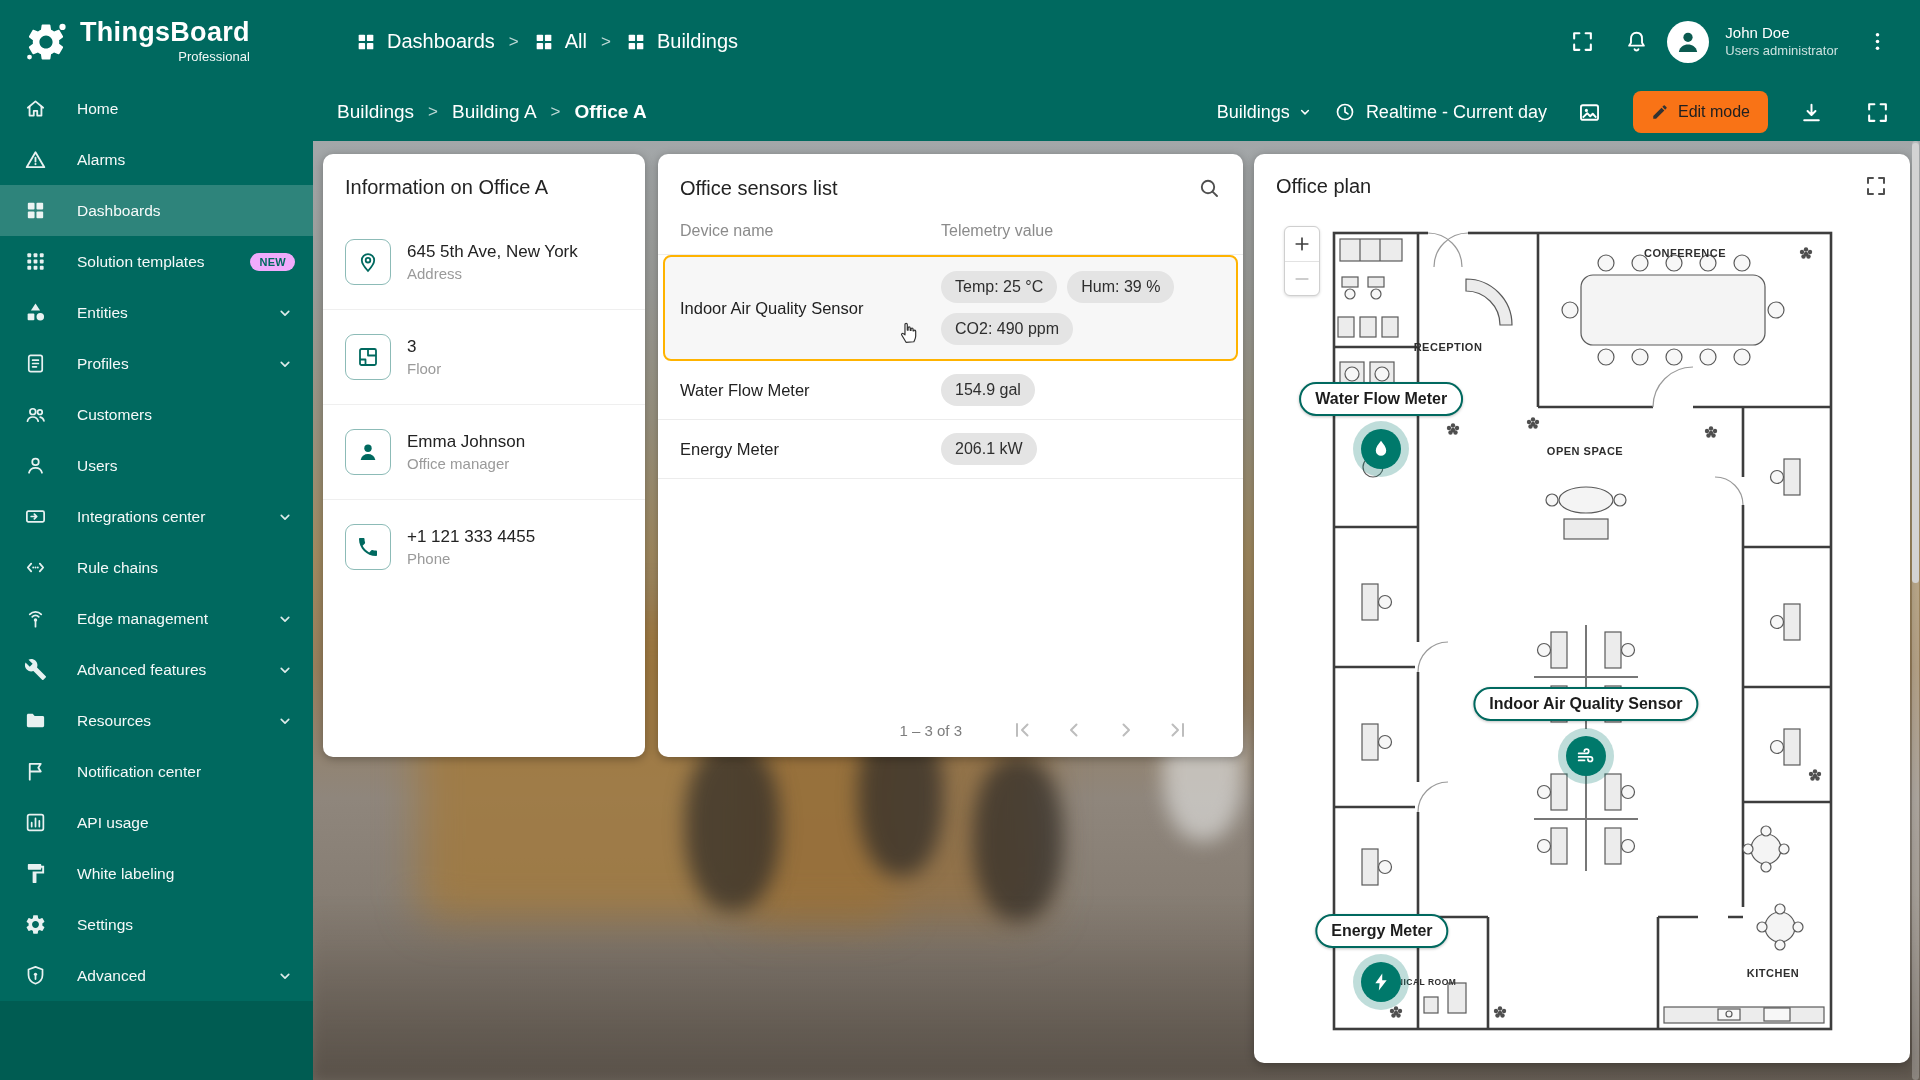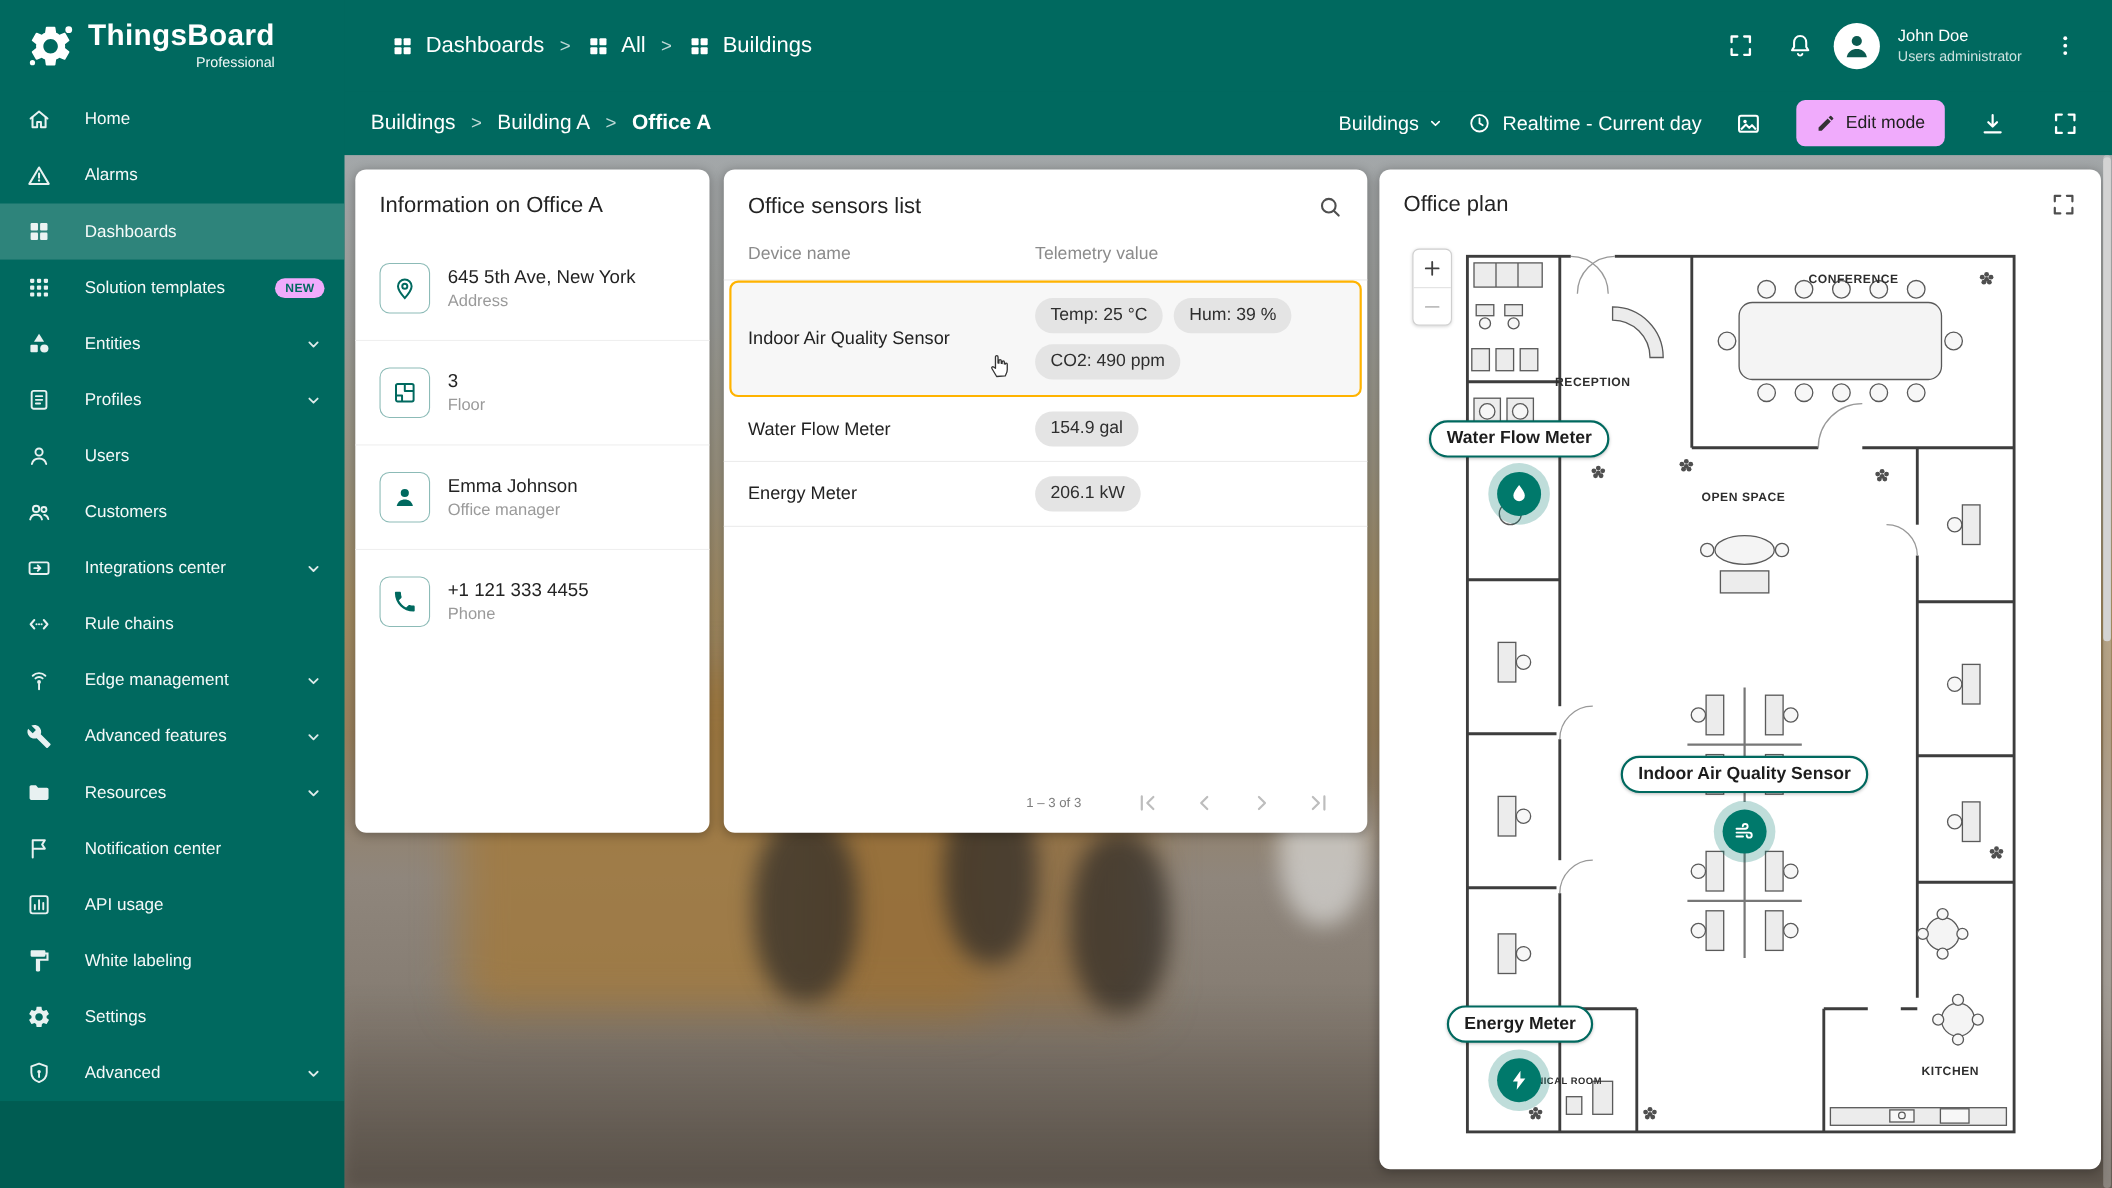--- a/index.html
+++ b/index.html
@@ -40,21 +40,21 @@
   .user-name{font-size:15px}
   .user-role{font-size:13px;opacity:.8}
 
   .subbar{height:58px;background:var(--primary);color:#fff;display:flex;align-items:center;padding:0 20px 0 24px;flex:none}
   .subcrumbs{display:flex;align-items:center;gap:14px;font-size:19px}
   .subcrumbs .sc{cursor:pointer}
   .subcrumbs .current{font-weight:700}
   .subbar-right{margin-left:auto;display:flex;align-items:center;gap:20px}
   .state-select{display:flex;align-items:center;gap:6px;font-size:18px;cursor:pointer}
   .tw{display:flex;align-items:center;gap:10px;font-size:18px;cursor:pointer}
-  .edit-btn{display:flex;align-items:center;gap:9px;background:#f0abfc;color:#202020;font-size:16px;font-weight:500;height:42px;padding:0 18px;border-radius:8px;cursor:pointer}
+  .edit-btn{display:flex;align-items:center;gap:9px;background:#f97316;color:#202020;font-size:16px;font-weight:500;height:42px;padding:0 18px;border-radius:8px;cursor:pointer}
   .edit-btn .icon{width:18px;height:18px;color:#333}
 
   
   .content{flex:1;position:relative;overflow:hidden}
   .bg{position:absolute;inset:0;background:linear-gradient(180deg,#a3a7a9 0%,#9b9c98 16%,#99927f 30%,#a18a60 44%,#987f5c 56%,#8f867c 70%,#837a70 85%,#6d655c 100%)}
   .b-desk{position:absolute;left:105px;top:470px;width:480px;height:310px;background:rgba(163,121,60,.8);border-radius:26px;filter:blur(20px)}
   .b-desk2{position:absolute;left:430px;top:520px;width:300px;height:260px;background:rgba(148,108,55,.7);border-radius:22px;filter:blur(22px)}
   .b-chair{position:absolute;background:rgba(44,41,38,.7);border-radius:46%;filter:blur(10px)}
   .c1{left:372px;top:600px;width:95px;height:170px}
   .c2{left:545px;top:575px;width:85px;height:160px}
@@ -78,21 +78,21 @@
   .ilab{font-size:15px;color:#9a9a9a;margin-top:3px}
 
   .card-sensors{left:345px;top:13px;width:585px;height:603px}
   .sensors-head{display:flex;align-items:center;justify-content:space-between;padding:22px 22px 12px}
   .search-ic{width:24px;height:24px;color:#4f4f4f;cursor:pointer}
   .thead{display:grid;grid-template-columns:261px 1fr;padding:10px 22px 14px;font-size:16px;color:#8b8b8b;border-bottom:1px solid #ececec}
   .trow{display:grid;grid-template-columns:261px 1fr;align-items:center;padding:13px 22px;border-bottom:1px solid #ececec;font-size:16.5px;color:#222;cursor:pointer}
   .chips{display:flex;flex-wrap:wrap;gap:10px}
   .chip{background:var(--chip-bg);border-radius:17px;padding:7px 14px;font-size:16px;color:#2e2e2e;white-space:nowrap}
   .trow.selected{border:2px solid var(--selected-row-border);border-radius:8px;background:#f7f7f7;margin:0 5px;padding:14px 15px;border-bottom:2px solid var(--selected-row-border)}
-  .pager{position:absolute;left:0;right:0;bottom:0;height:54px;display:flex;align-items:center;justify-content:flex-end;gap:48px;padding-right:32px;color:#7d7d7d;font-size:12px}
+  .pager{position:absolute;left:0;right:0;bottom:0;height:54px;display:flex;align-items:center;justify-content:flex-end;gap:48px;padding-right:53px;color:#7d7d7d;font-size:15px}
   .pager-icons{display:flex;gap:28px}
   .pg{width:24px;height:24px;color:#bdbdbd;cursor:pointer}
 
   .card-plan{left:941px;top:13px;width:656px;height:909px}
   .plan-head{display:flex;align-items:center;justify-content:space-between;padding:20px 22px 8px}
   .fs-ic{width:24px;height:24px;color:#4f4f4f;cursor:pointer}
   .zoom{position:absolute;left:30px;top:72px;width:36px;background:#fff;border:1px solid #cfcfcf;border-radius:6px;box-shadow:0 1px 3px rgba(0,0,0,.15);z-index:7}
   .zoom-btn{height:34px;display:flex;align-items:center;justify-content:center;cursor:pointer}
   .zoom-btn + .zoom-btn{border-top:1px solid #e2e2e2}
   .zoom-btn .icon{width:20px;height:20px;color:#3f3f3f}
@@ -199,36 +199,36 @@
         <span class="nav-label">Profiles</span>
         <span class="icon chev">
             <svg viewBox="0 0 24 24" fill="none" stroke="currentColor" stroke-width="2" stroke-linecap="round" stroke-linejoin="round">
               <path d="m7.5 10 4.5 4.5L16.5 10"></path>
             </svg>
           </span>
       </div>
       <div class="nav-item">
         <span class="icon nav-ic">
             <svg viewBox="0 0 24 24" fill="none" stroke="currentColor" stroke-width="1.8" stroke-linecap="round">
-              <circle cx="12" cy="8.3" r="3.4"></circle>
-              <path d="M5.2 19.6c.8-3.4 3.4-5.2 6.8-5.2s6 1.8 6.8 5.2"></path>
-            </svg>
-          </span>
-        <span class="nav-label">Users</span>
-      </div>
-      <div class="nav-item">
-        <span class="icon nav-ic">
-            <svg viewBox="0 0 24 24" fill="none" stroke="currentColor" stroke-width="1.8" stroke-linecap="round">
               <circle cx="9.2" cy="9" r="3"></circle>
               <path d="M3.6 19c.7-2.9 2.9-4.4 5.6-4.4s4.9 1.5 5.6 4.4"></path>
               <circle cx="16.6" cy="9.6" r="2.4"></circle>
               <path d="M16.9 14.7c2.1.4 3.4 1.8 3.9 4"></path>
             </svg>
           </span>
         <span class="nav-label">Customers</span>
+      </div>
+      <div class="nav-item">
+        <span class="icon nav-ic">
+            <svg viewBox="0 0 24 24" fill="none" stroke="currentColor" stroke-width="1.8" stroke-linecap="round">
+              <circle cx="12" cy="8.3" r="3.4"></circle>
+              <path d="M5.2 19.6c.8-3.4 3.4-5.2 6.8-5.2s6 1.8 6.8 5.2"></path>
+            </svg>
+          </span>
+        <span class="nav-label">Users</span>
       </div>
       <div class="nav-item">
         <span class="icon nav-ic">
             <svg viewBox="0 0 24 24" fill="none" stroke="currentColor" stroke-width="1.8" stroke-linecap="round" stroke-linejoin="round">
               <rect x="3" y="6.5" width="18" height="11" rx="1.5"></rect>
               <path d="M7.5 12h5.5M10.8 9.5 13.3 12l-2.5 2.5"></path>
             </svg>
           </span>
         <span class="nav-label">Integrations center</span>
         <span class="icon chev">

